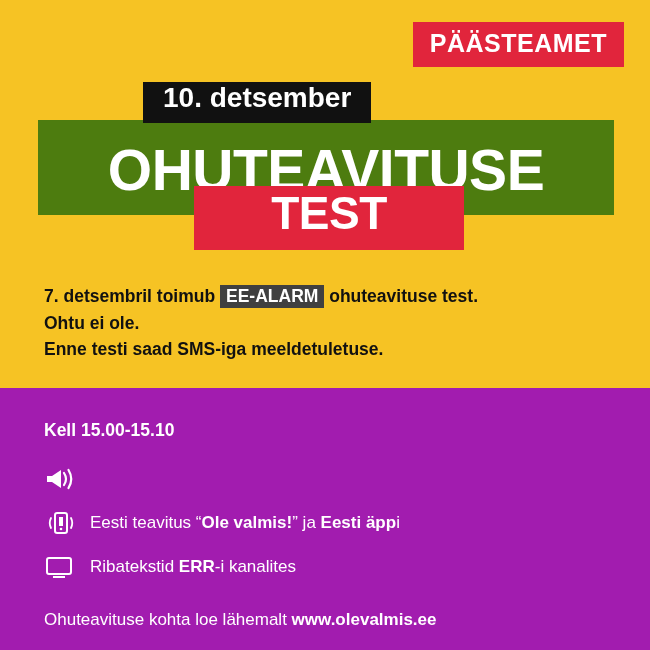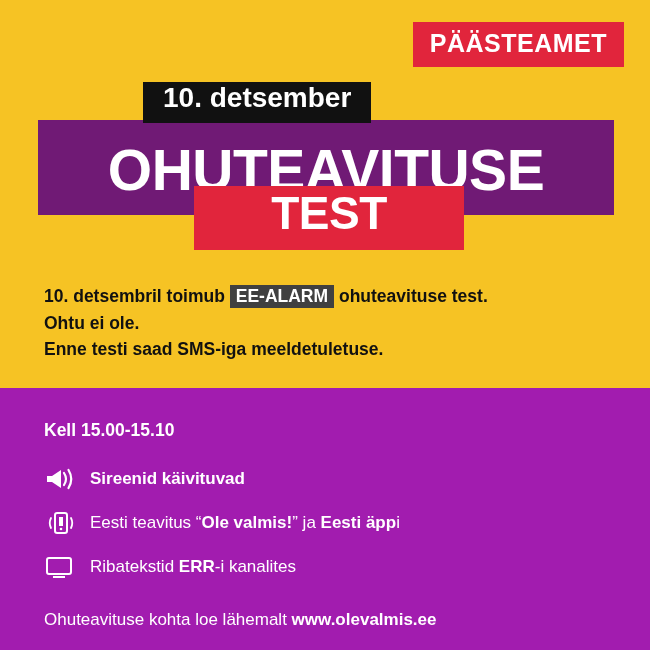--- a/index.html
+++ b/index.html
@@ -52,21 +52,21 @@
     padding: 2px 20px 11px 20px;
     line-height: 1;
     z-index: 3;
   }
 
   .title-block {
     position: absolute;
     top: 120px;
     left: 38px;
     width: 576px;
-    background: #701a75;
+    background: #4d7c0f;
     z-index: 2;
     padding: 12px 0 16px 0;
   }
   .title-line1 {
     color: #ffffff;
     font-weight: bold;
     font-size: 57px;
     line-height: 1;
     text-align: center;
     letter-spacing: -0.5px;
@@ -173,42 +173,41 @@
 
     <div class="title-block">
       <div class="title-line1">OHUTEAVITUSE</div>
     </div>
 
     <div class="title-line2-wrap">
       <div class="title-line2">TEST</div>
     </div>
 
     <div class="lead">
-      <span>10. detsembril toimub </span><span class="hl">EE-ALARM</span><span> ohuteavituse test.</span><br>
+      <span>7. detsembril toimub </span><span class="hl">EE-ALARM</span><span> ohuteavituse test.</span><br>
       <span>Ohtu ei ole.</span><br>
       <span>Enne testi saad SMS-iga meeldetuletuse.</span>
     </div>
 
   </div>
 
   <div class="bottom-section">
 
     <div class="time-line">Kell 15.00-15.10</div>
 
     <div class="bullets">
 
       <div class="bullet first">
         <span class="icon">
           <svg width="30" height="24" viewBox="0 0 30 24" aria-hidden="true">
             <path d="M3 9 L3 15 L8 15 L17 21 L17 3 L8 9 Z" fill="#ffffff"></path>
             <path d="M20 6 Q24 12 20 18" stroke="#ffffff" stroke-width="2.2" fill="none" stroke-linecap="round"></path>
             <path d="M24.5 3 Q30 12 24.5 21" stroke="#ffffff" stroke-width="2.2" fill="none" stroke-linecap="round"></path>
           </svg>
         </span>
-        <span class="btext"><b>Sireenid käivituvad</b></span>
       </div>
 
       <div class="bullet">
         <span class="icon">
           <svg width="30" height="28" viewBox="0 0 30 28" aria-hidden="true">
             <rect x="11" y="4" width="12" height="20" rx="2.2" fill="none" stroke="#ffffff" stroke-width="2"></rect>
             <rect x="15" y="8" width="4" height="9" fill="#ffffff"></rect>
             <circle cx="17" cy="20" r="1.3" fill="#ffffff"></circle>
             <path d="M7 9 Q4.5 14 7 19" stroke="#ffffff" stroke-width="1.8" fill="none" stroke-linecap="round"></path>
             <path d="M27 9 Q29.5 14 27 19" stroke="#ffffff" stroke-width="1.8" fill="none" stroke-linecap="round"></path>

